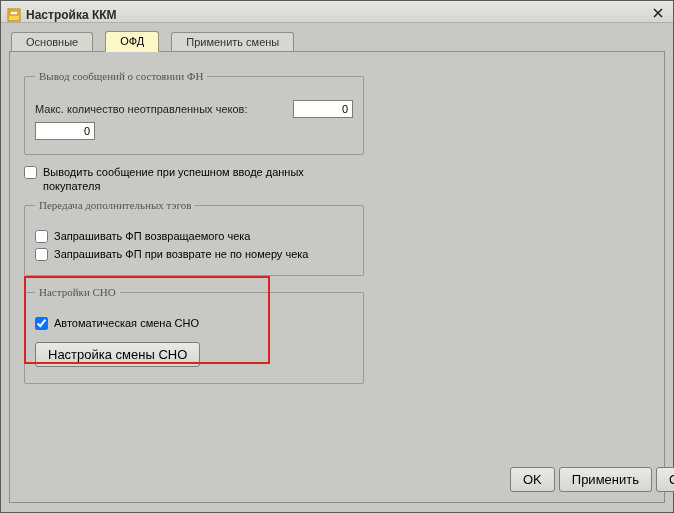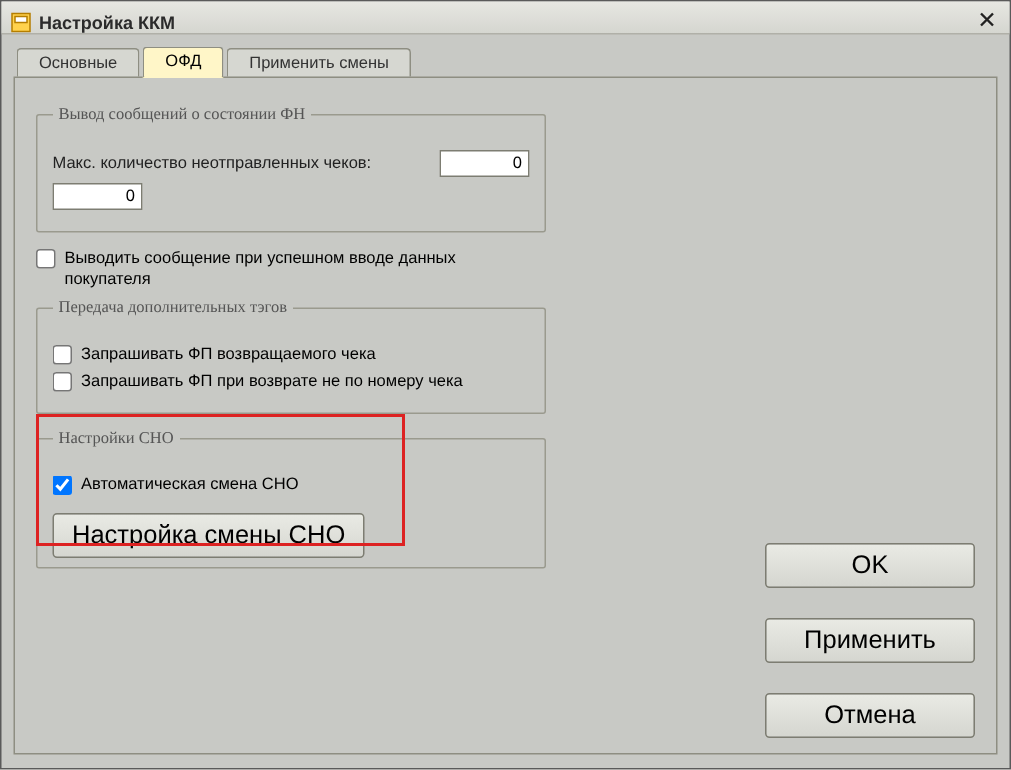--- a/index.html
+++ b/index.html
@@ -47,21 +47,21 @@
   .client {
     padding: 6px 8px 8px 8px;
     height: calc(100% - 22px);
     box-sizing: border-box;
     position: relative;
   }
   
   .tabbar {
     display: flex;
     align-items: flex-end;
-    gap: 0;
+    gap: 10px;
     height: 23px;
     position: relative;
     margin-left: 2px;
   }
   .tab {
     padding: 3px 14px 4px 14px;
     border: 1px solid #8e8e82;
     border-bottom: none;
     background: #d6d7d1;
     border-radius: 3px 3px 0 0;
@@ -144,39 +144,39 @@
     pointer-events: none;
     z-index: 5;
   }
 
   button.std {
     border: 1px solid #7d7d72;
     background: linear-gradient(#e9eae4,#d5d6d0);
     border-radius: 3px;
     padding: 4px 12px;
     font-family: inherit;
-    font-size: 17px;
+    font-size: 13px;
     cursor: pointer;
     min-width: 116px;
     color:#000;
   }
 
   .sno-btn {
     margin-top: 8px;
     min-width: auto;
     padding: 5px 10px;
   }
 
   .footer {
     position: absolute;
     right: 14px;
     bottom: 10px;
     display: flex;
-    flex-direction: column;
-    gap: 20px;
+    flex-direction: row;
+    gap: 4px;
     width: 140px;
   }
   .footer button.std { width: 100%; min-width: unset; text-align:center;}
 </style>
 </head>
 <body>
 
 <div class="window">
 
   <div class="titlebar">
@@ -225,21 +225,21 @@
         <div class="chk">
           <input type="checkbox" style="">
           <span>Запрашивать ФП возвращаемого чека</span>
         </div>
         <div class="chk">
           <input type="checkbox" style="">
           <span>Запрашивать ФП при возврате не по номеру чека</span>
         </div>
       </fieldset>
 
-      <fieldset class="group" style="padding-bottom:6px;">
+      <fieldset class="group" style="padding-bottom:16px;">
         <legend>Настройки СНО</legend>
         <div class="chk">
           <input type="checkbox" checked="" style="">
           <span>Автоматическая смена СНО</span>
         </div>
         <button class="std sno-btn">Настройка смены СНО</button>
       </fieldset>
 
       <div class="red-box"></div>
 

